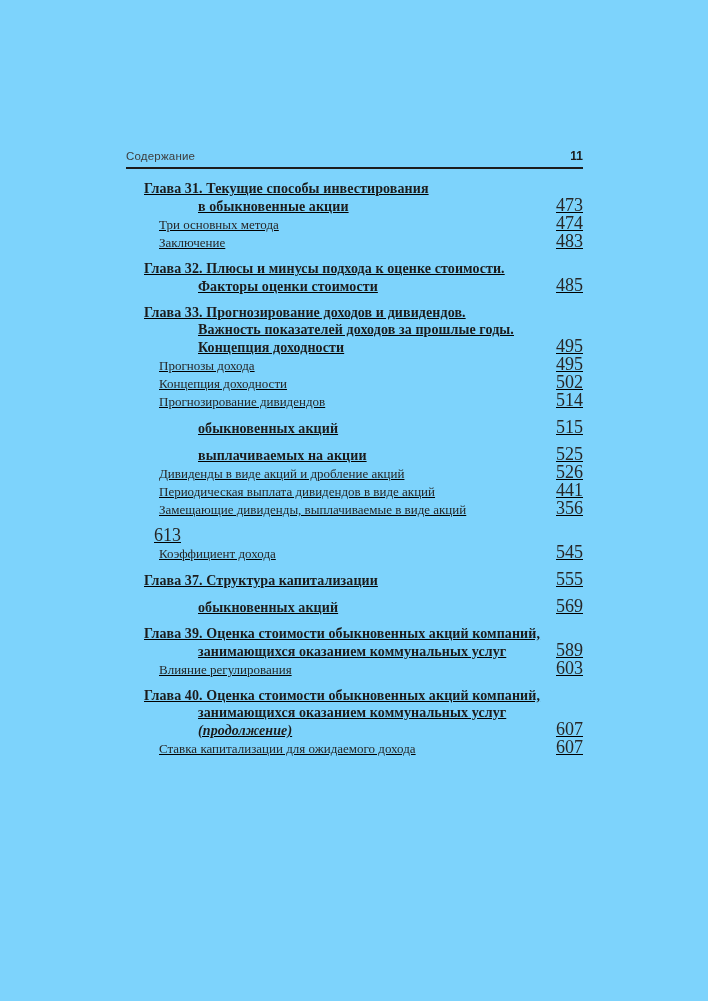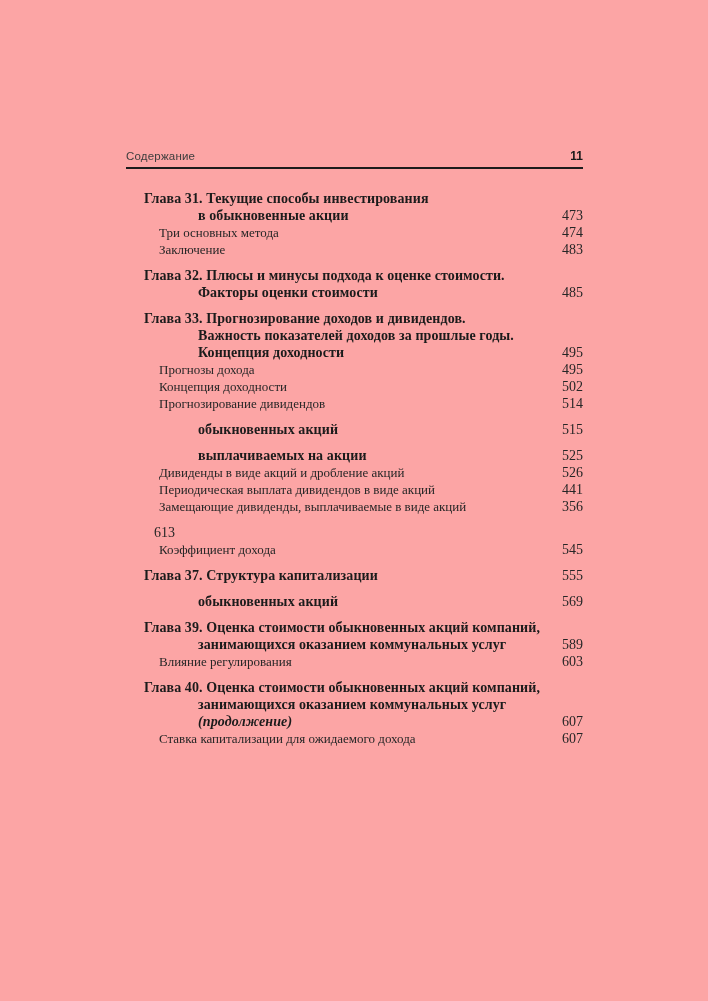--- a/index.html
+++ b/index.html
@@ -6,21 +6,21 @@
   html, body { background: #ffffff; }
   body {
     width: 708px; height: 1001px;
     font-family: "Liberation Serif", serif;
     position: relative;
     overflow: hidden;
   }
   .page {
     position: absolute; left: 0; top: 0;
     width: 708px; height: 1001px;
-    background: #fca5a5;
+    background: #7dd3fc;
   }
   .content {
     position: absolute;
     left: 126px; top: 150px;
     width: 457px;
   }
   
   .running-head {
     display: flex;
     justify-content: space-between;
@@ -34,21 +34,21 @@
     font-size: 11.5px;
     color: #3d3d3d;
     letter-spacing: 0.2px;
   }
   .running-page {
     font-size: 12px;
     font-weight: bold;
     color: #1a1a1a;
   }
   
-  .toc { margin-top: 21px; }
+  .toc { margin-top: 11px; text-decoration: underline; }
   .entry { margin-top: 9px; }
   .entry:first-child { margin-top: 0; }
   .line {
     display: flex;
     justify-content: space-between;
     align-items: baseline;
     line-height: 17px;
   }
   .line .text { color: #262626; }
   .line.head .text {
@@ -56,21 +56,21 @@
     font-size: 14px;
     color: #1b1b1b;
     letter-spacing: 0.1px;
   }
   .line.head-first { padding-left: 18px; }
   .line.head-cont  { padding-left: 72px; }
   .line.sub        { padding-left: 33px; }
   .line.sub .text  { font-size: 13px; }
   .line .text.italic { font-style: italic; }
   .page-num {
-    font-size: 14px;
+    font-size: 18px;
     color: #262626;
     font-weight: normal;
     padding-left: 10px;
     flex-shrink: 0;
   }
 </style>
 </head>
 <body>
 
 <div class="page">

